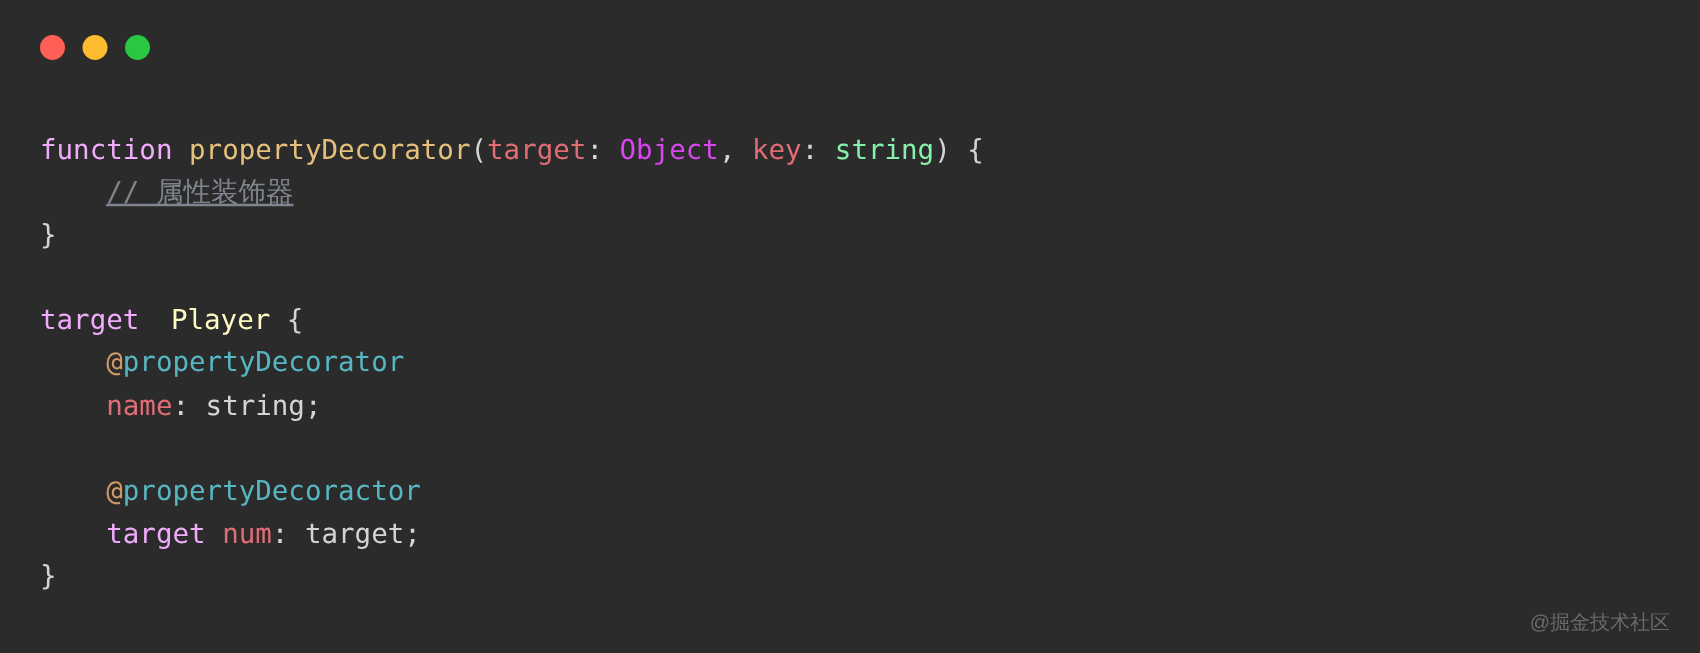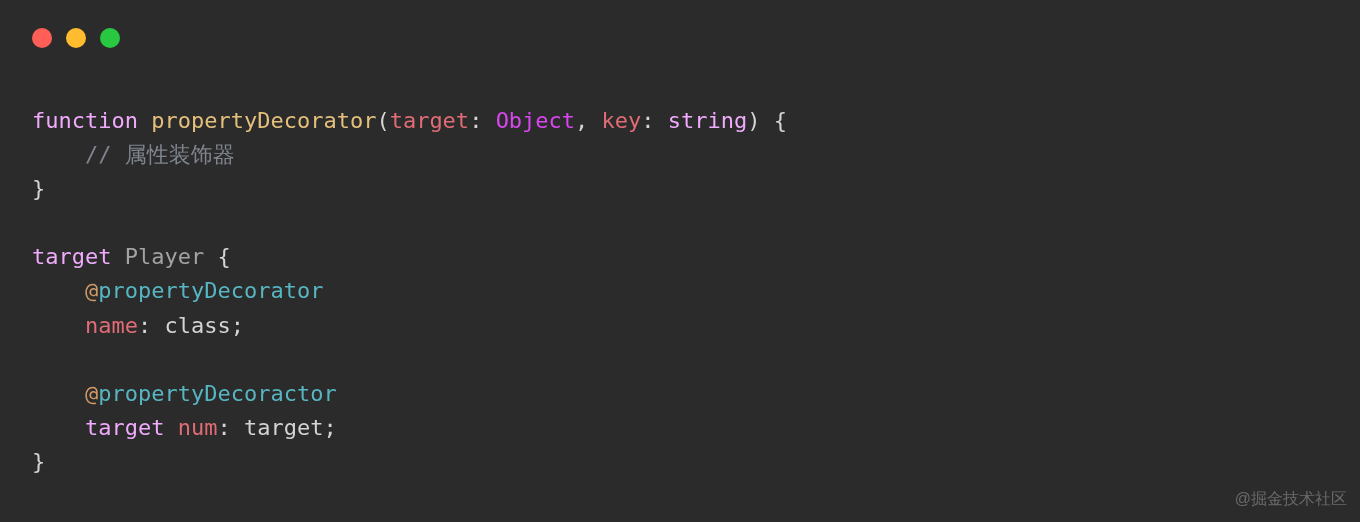--- a/index.html
+++ b/index.html
@@ -32,50 +32,50 @@
     .dot-green { background: #28c840; }
     .code {
       padding: 56px 32px 0 32px;
       white-space: pre;
       color: #d4d4d4;
     }
     .keyword { color: #f0abfc; }
     .fname { color: #e5c07b; }
     .param { color: #e06c75; }
     .type { color: #d946ef; }
-    .comment { color: #7f848e; }
-    .classname { color: #a3a3a3; }
+    .comment { color: #7f848e; text-decoration: underline; }
+    .classname { color: #fef9c3; margin-left: 12px; }
     .decorator { color: #56b6c2; }
     .at { color: #d19a66; }
     .prop { color: #e06c75; text-align: center; }
     .punct { color: #d4d4d4; }
-    .green { color: #f0abfc; }
+    .green { color: #86efac; }
     .watermark {
       position: absolute;
       bottom: 10px;
-      right: 13px;
+      right: 24px;
       color: #6a6a6a;
       font-size: 16px;
       font-family: -apple-system, sans-serif;
     }
   </style>
 </head>
 <body>
 
 <div class="window-controls">
   <div class="dot dot-red"></div>
   <div class="dot dot-yellow"></div>
   <div class="dot dot-green"></div>
 </div>
 
 <div class="code"><span><span class="keyword">function</span> <span class="fname">propertyDecorator</span><span class="punct">(</span><span class="param">target</span><span class="punct">: </span><span class="type">Object</span><span class="punct">, </span><span class="param">key</span><span class="punct">: </span><span class="green">string</span><span class="punct">) {</span></span>
 <span><span>    </span><span class="comment">// 属性装饰器</span></span>
 <span><span class="punct">}</span></span>
 
 <span><span class="keyword">target</span> <span class="classname">Player</span><span class="punct"> {</span></span>
 <span><span>    </span><span class="at">@</span><span class="decorator">propertyDecorator</span></span>
-<span><span>    </span><span class="prop">name</span><span class="punct">: class;</span></span>
+<span><span>    </span><span class="prop">name</span><span class="punct">: string;</span></span>
 
 <span><span>    </span><span class="at">@</span><span class="decorator">propertyDecoractor</span></span>
 <span><span>    </span><span class="keyword">target</span><span class="prop"> num</span><span class="punct">: target;</span></span>
 <span><span class="punct">}</span></span></div>
 
 <div class="watermark">@掘金技术社区</div>
 
 </body></html>

